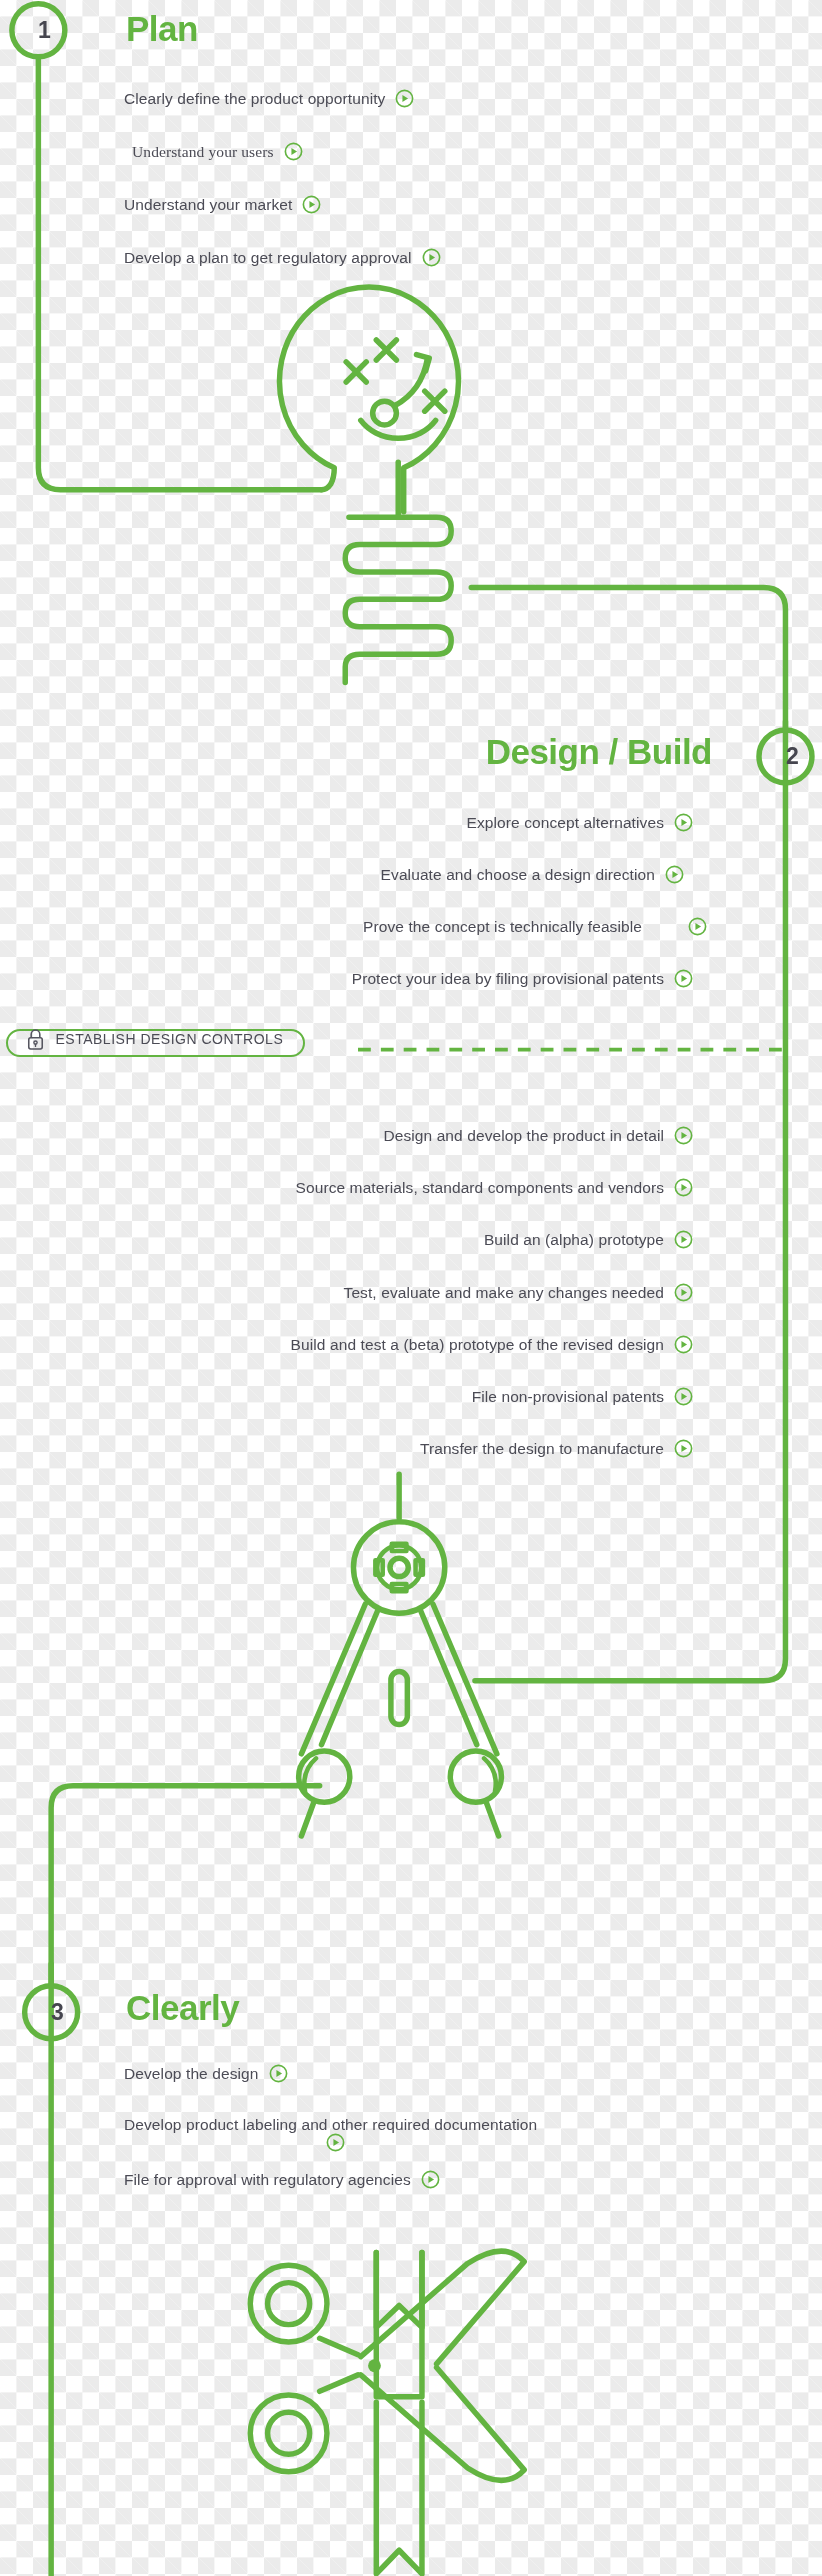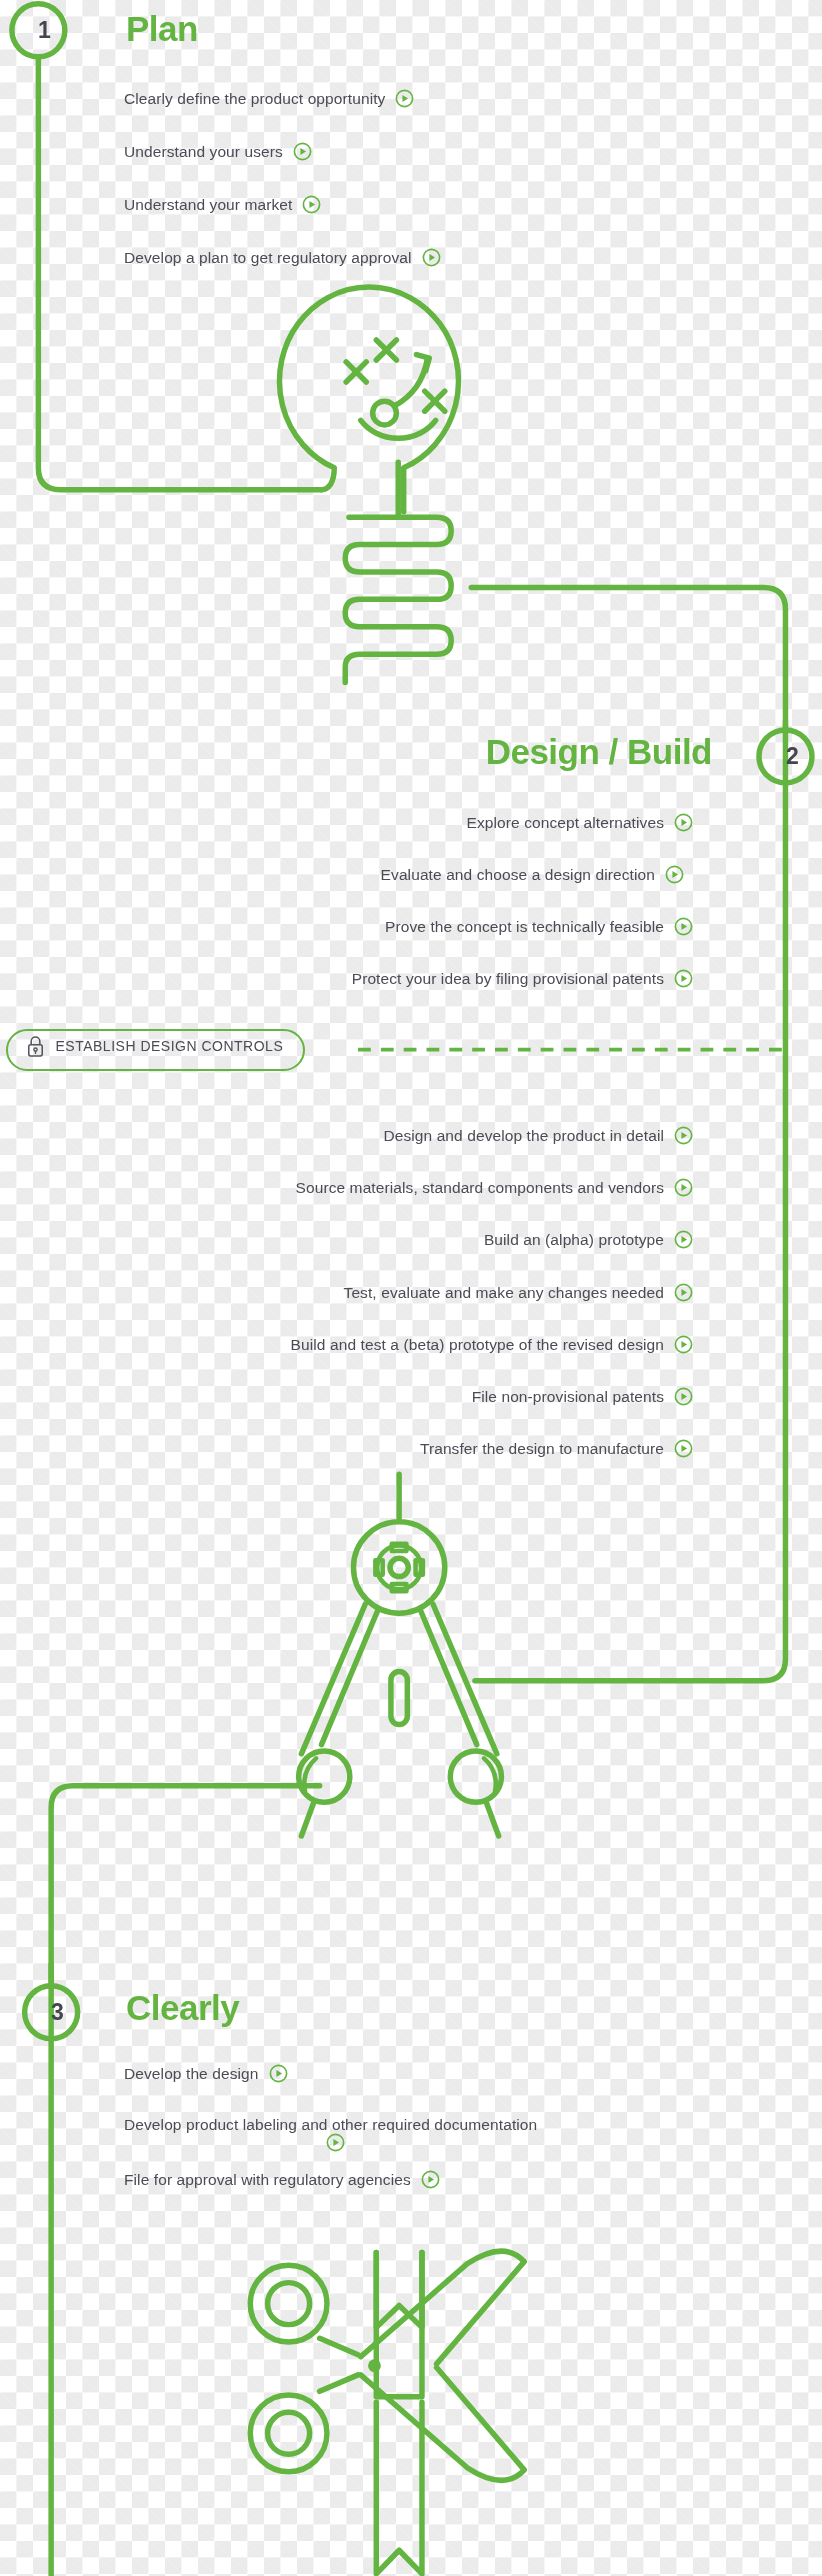--- a/index.html
+++ b/index.html
@@ -69,21 +69,21 @@
     margin-left: 10px;
     flex: 0 0 auto;
     display: block;
   }
 
   
   .pill {
     position: absolute;
     left: 5.5px;
     top: 1029px;
-    height: 42px;
+    height: 28px;
     box-sizing: border-box;
     display: flex;
     align-items: center;
     padding: 0 20px 8px 18px;
     border: 2.7px solid #63b441;
     border-radius: 24px;
     background: transparent;
   }
   .pill .lock-icon {
     width: 19px;
@@ -247,21 +247,21 @@
 <div class="stage-title" style="left:126px; top:11px;">Plan</div>
 
 <div class="task" style="left:124px; top:89px;">
   <span class="task-label">Clearly define the product opportunity</span>
   <svg class="play-btn" viewBox="0 0 22 22">
     <circle cx="11" cy="11" r="9.4" fill="none" stroke="#63b441" stroke-width="1.9"></circle>
     <path d="M 8.6 6.9 L 15.1 11 L 8.6 15.1 Z" fill="#63b441"></path>
   </svg>
 </div>
 
-<div class="task" style="left:124px; top:142px;">
+<div class="task" style="left:132px; top:142px;font-family:Liberation Serif, serif;">
   <span class="task-label">Understand your users</span>
   <svg class="play-btn" viewBox="0 0 22 22">
     <circle cx="11" cy="11" r="9.4" fill="none" stroke="#63b441" stroke-width="1.9"></circle>
     <path d="M 8.6 6.9 L 15.1 11 L 8.6 15.1 Z" fill="#63b441"></path>
   </svg>
 </div>
 
 <div class="task" style="left:124px; top:195px;">
   <span class="task-label">Understand your market</span>
   <svg class="play-btn" viewBox="0 0 22 22">
@@ -289,21 +289,21 @@
 </div>
 
 <div class="task" style="right:138px; top:865px;padding-left:16px;">
   <span class="task-label">Evaluate and choose a design direction</span>
   <svg class="play-btn" viewBox="0 0 22 22">
     <circle cx="11" cy="11" r="9.4" fill="none" stroke="#63b441" stroke-width="1.9"></circle>
     <path d="M 8.6 6.9 L 15.1 11 L 8.6 15.1 Z" fill="#63b441"></path>
   </svg>
 </div>
 
-<div class="task" style="right:129px; top:917px;">
+<div class="task" style="right:115px; top:917px;gap:36px;">
   <span class="task-label">Prove the concept is technically feasible</span>
   <svg class="play-btn" viewBox="0 0 22 22">
     <circle cx="11" cy="11" r="9.4" fill="none" stroke="#63b441" stroke-width="1.9"></circle>
     <path d="M 8.6 6.9 L 15.1 11 L 8.6 15.1 Z" fill="#63b441"></path>
   </svg>
 </div>
 
 <div class="task" style="right:129px; top:969px;">
   <span class="task-label">Protect your idea by filing provisional patents</span>
   <svg class="play-btn" viewBox="0 0 22 22">

